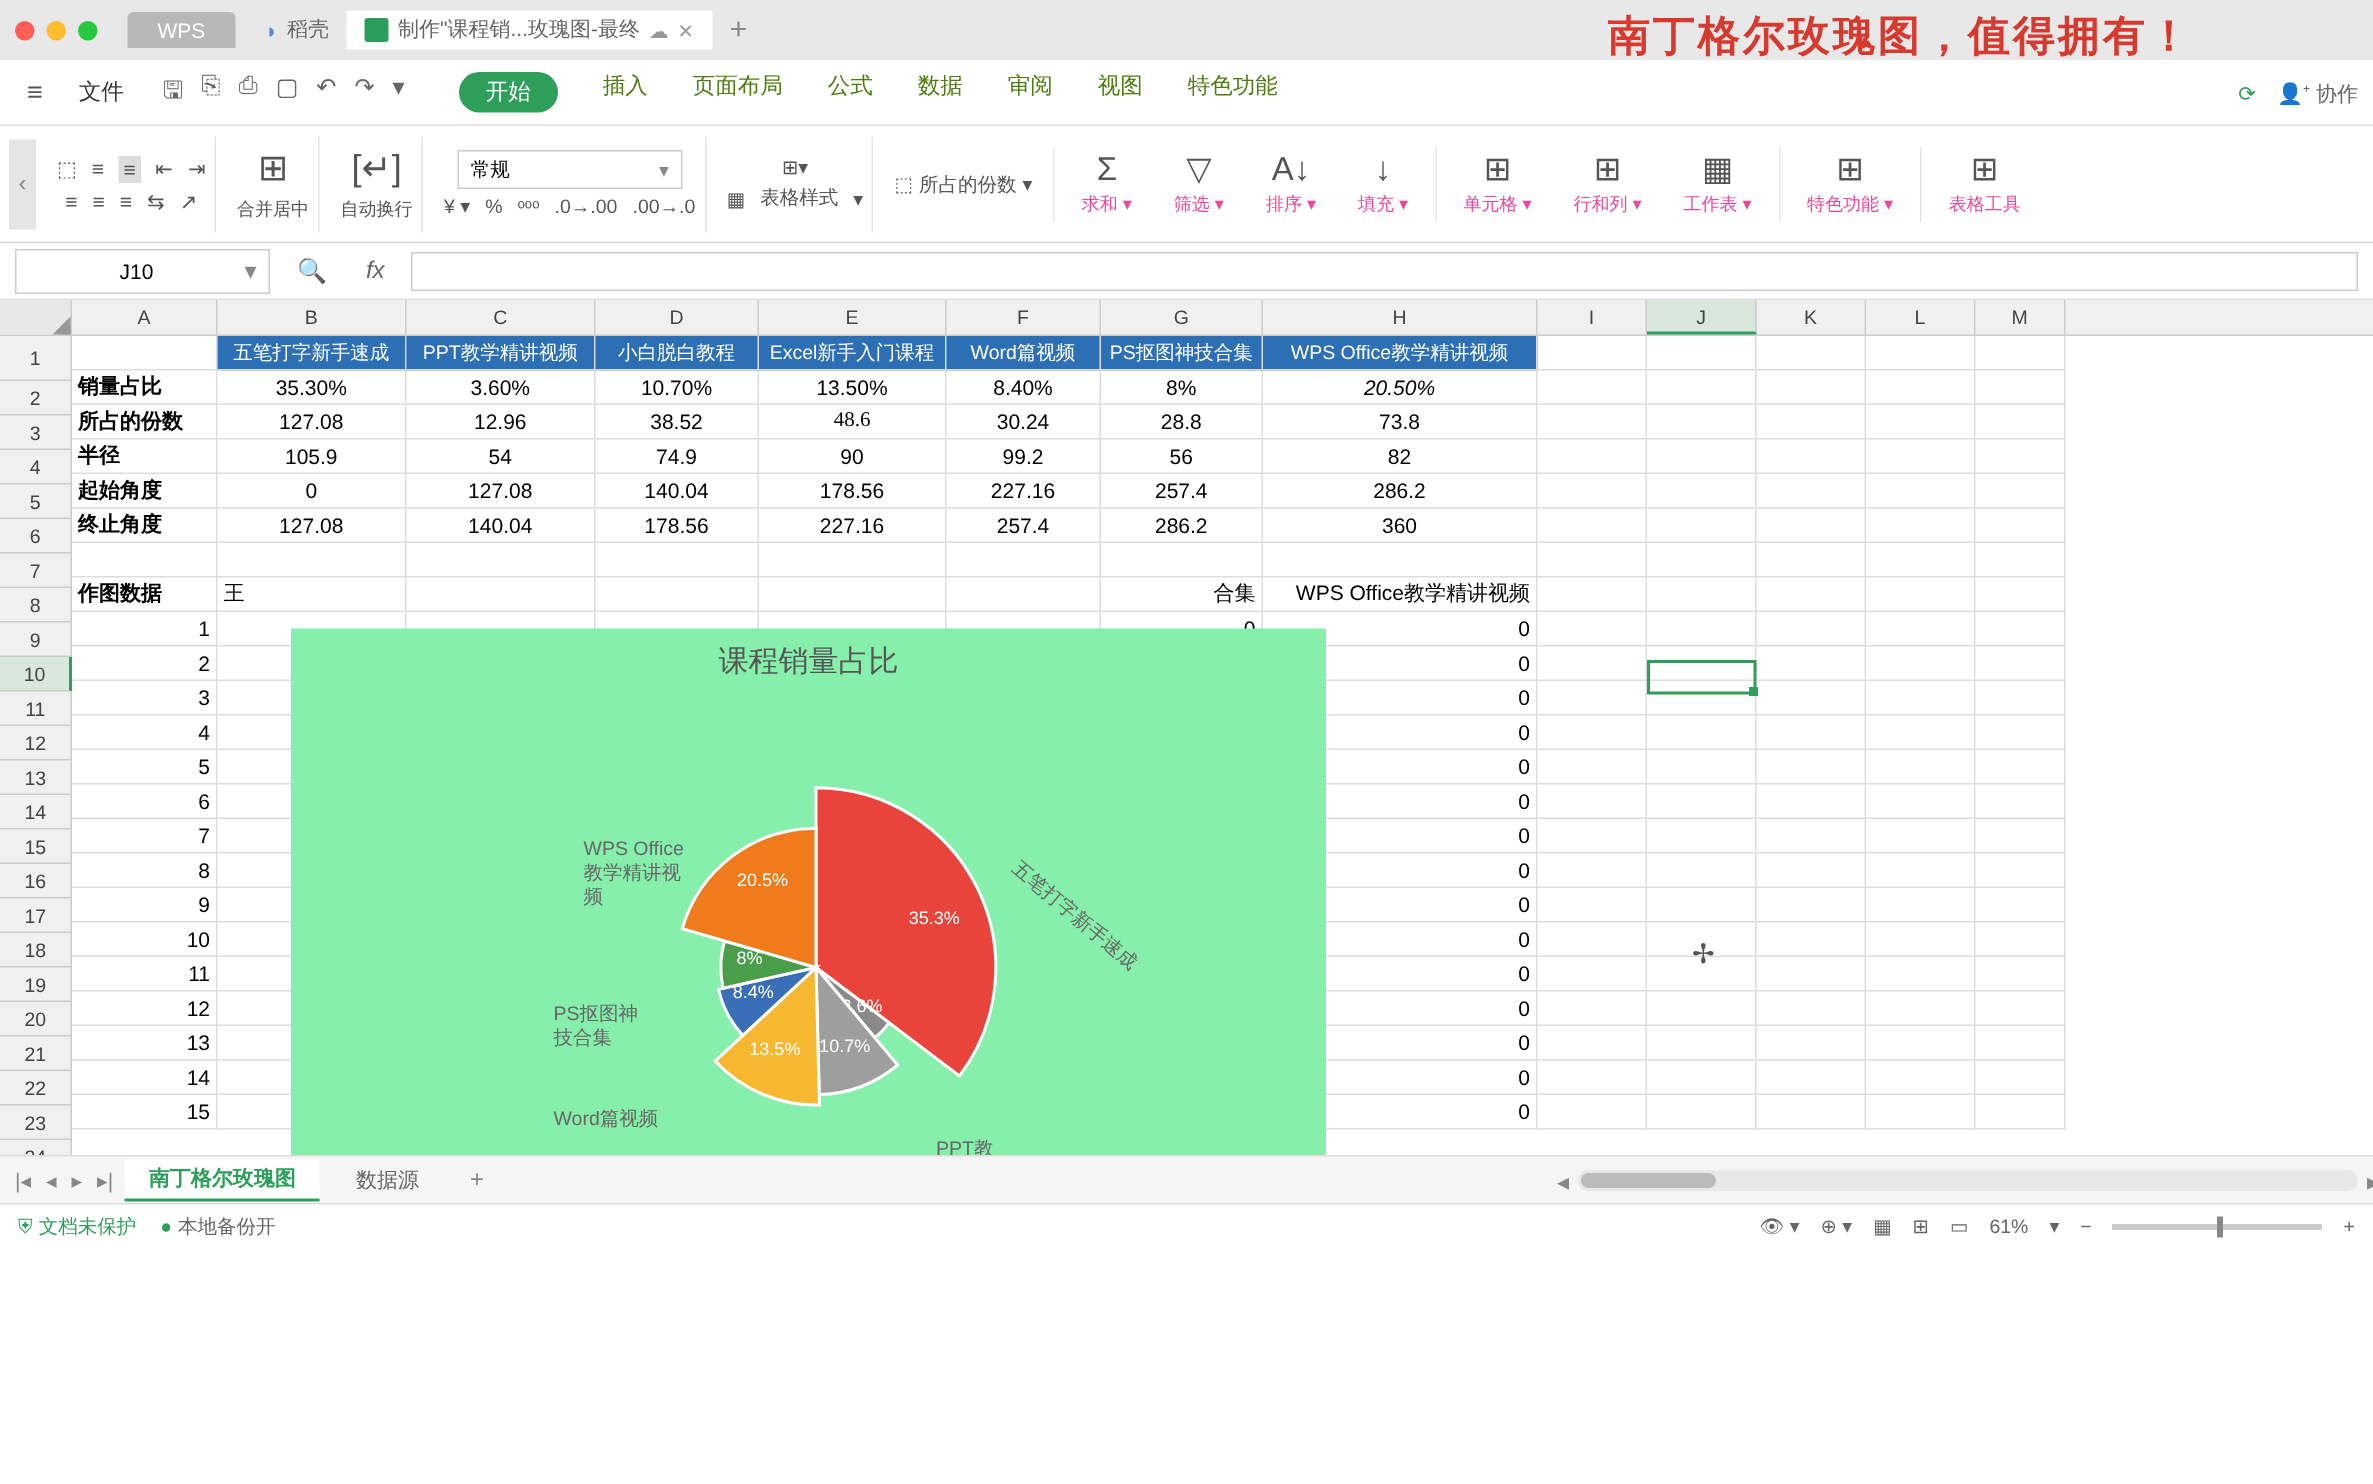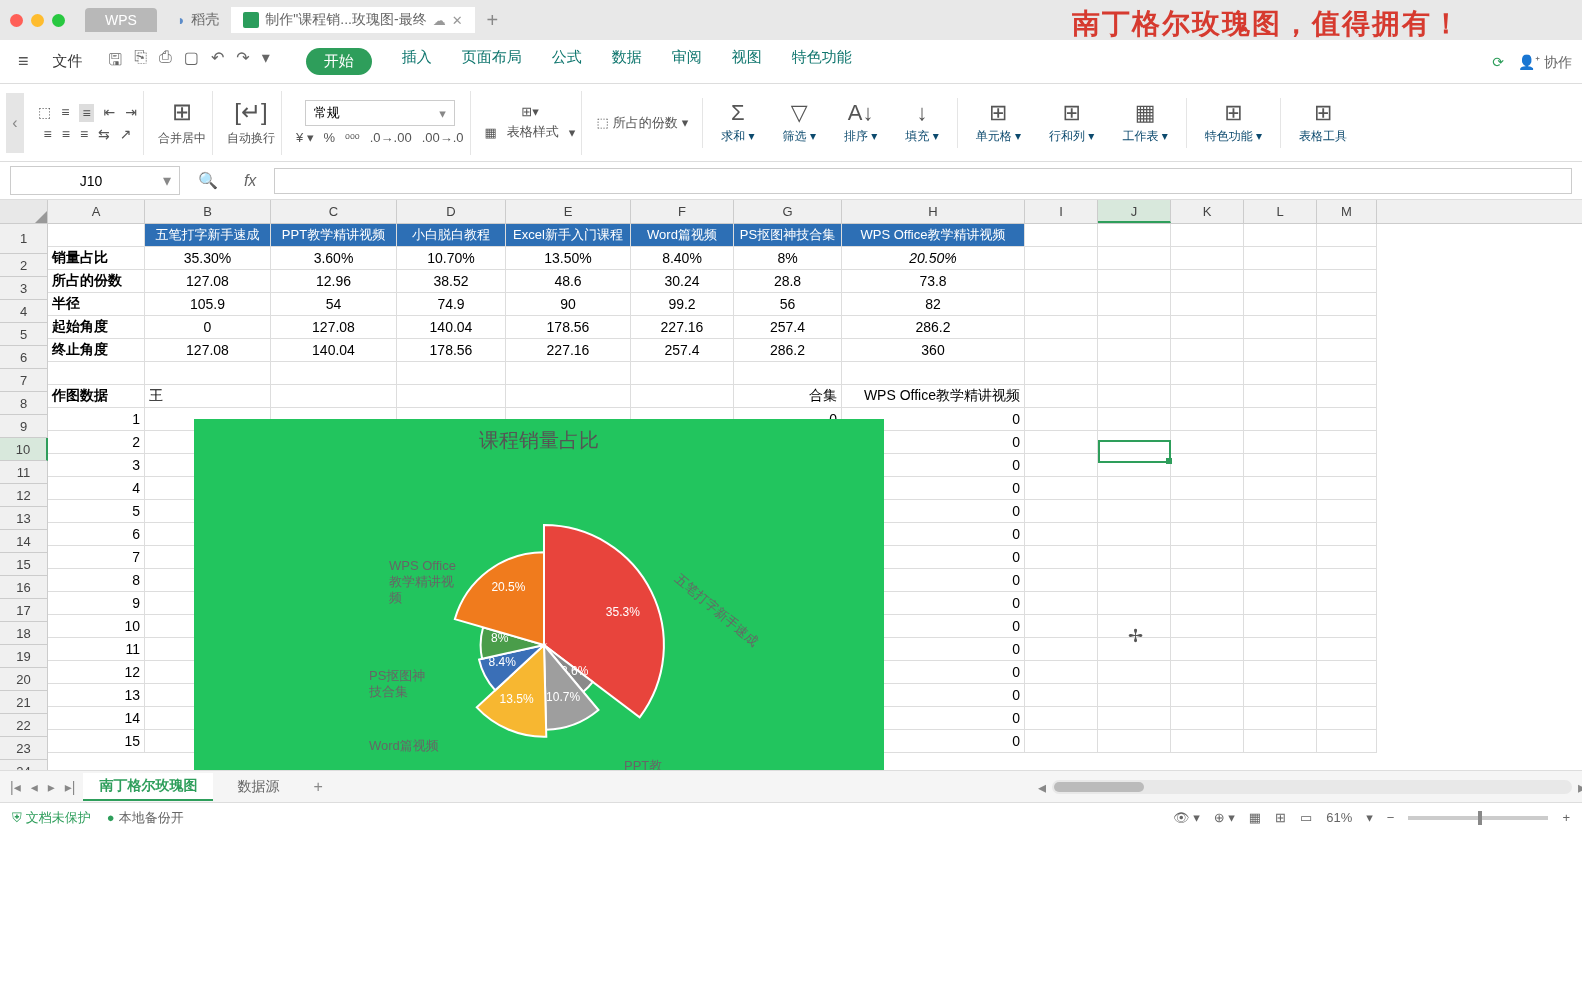--- a/index.html
+++ b/index.html
@@ -18,38 +18,38 @@
 .plus-tab { color: #888; font-size: 20px; padding: 0 12px; }
 .overlay-text { position: absolute; right: 120px; top: 5px; color: #d63a2f; font-size: 28px; font-weight: 600; letter-spacing: 2px; }
 
 
 .menubar { height: 44px; display: flex; align-items: center; border-bottom: 1px solid #ddd; padding: 0 10px; gap: 6px; }
 .menu-ham { font-size: 18px; color: #555; padding: 0 8px; }
 .menu-file { font-size: 15px; color: #333; padding: 0 10px; }
 .qa-icons { display: flex; gap: 12px; padding: 0 10px; }
 .qa-icons span { color: #666; font-size: 16px; cursor: pointer; }
 .menu-tabs { display: flex; gap: 30px; margin-left: 20px; }
-.menu-tab { font-size: 15px; color: #0f766e; cursor: pointer; }
+.menu-tab { font-size: 15px; color: #4d7c0f; cursor: pointer; }
 .menu-tab.active { background: #2e9e5b; color: #fff; padding: 4px 18px; border-radius: 14px; }
 .menu-right { margin-left: auto; display: flex; align-items: center; gap: 14px; color: #666; font-size: 14px; }
 
 
 .ribbon { height: 78px; display: flex; align-items: center; border-bottom: 1px solid #ddd; padding: 0 6px; gap: 8px; }
 .rib-sec { display: flex; flex-direction: column; align-items: center; gap: 4px; padding: 0 6px; border-right: 1px solid #e5e5e5; height: 64px; justify-content: center; }
 .rib-sec.no-border { border-right: none; }
 .rib-icons-row { display: flex; gap: 10px; }
 .rib-icons-row span { color: #555; font-size: 14px; }
 .rib-label { font-size: 12px; color: #555; }
 .rib-big { font-size: 24px; color: #555; }
 .rib-dropdown { display: flex; gap: 6px; align-items: center; background: #fff; border: 1px solid #ccc; padding: 3px 8px; font-size: 13px; width: 150px; }
 .rib-dropdown .arr { margin-left: auto; color: #888; }
 .rib-hz { display: flex; gap: 10px; align-items: center; font-size: 13px; color: #555; }
 .rib-btn { display: flex; flex-direction: column; align-items: center; gap: 2px; padding: 0 10px; cursor: pointer; }
 .rib-btn-ic { font-size: 22px; color: #555; }
-.rib-btn-lbl { font-size: 12px; color: #0c4a6e; white-space: nowrap; }
+.rib-btn-lbl { font-size: 12px; color: #ec4899; white-space: nowrap; }
 
 
 .fxbar { height: 38px; display: flex; align-items: center; border-bottom: 1px solid #ddd; padding: 0 10px; gap: 10px; }
 .namebox { width: 170px; border: 1px solid #ccc; padding: 4px 8px; display: flex; }
 .namebox input { border: none; width: 100%; text-align: center; font-size: 14px; outline: none; }
 .namebox .dd { color: #888; }
 .fx-ic { color: #666; padding: 0 8px; }
 .fxinput { flex: 1; border: 1px solid #ccc; padding: 4px 8px; height: 26px; }
 
 
@@ -70,21 +70,21 @@
 .cell { border-right: 1px solid #ddd; border-bottom: 1px solid #ddd; font-size: 14px; padding: 0 4px; display: flex; align-items: center; overflow: hidden; white-space: nowrap; }
 .cell.c { justify-content: center; }
 .cell.r { justify-content: flex-end; }
 .cell.hdr-blue { background: #2d6fb5; color: #fff; justify-content: center; font-size: 13px; }
 .cell.bold { font-weight: 600; }
 .cell.title { font-size: 20px; font-weight: 600; justify-content: center; }
 .active-cell { position: absolute; border: 2px solid #2e9e5b; pointer-events: none; }
 .fill-handle { position: absolute; width: 6px; height: 6px; background: #2e9e5b; bottom: -3px; right: -3px; }
 
 
-.chart-box { position: absolute; left: 146px; top: 195px; width: 690px; height: 380px; background: #22c55e; }
+.chart-box { position: absolute; left: 146px; top: 195px; width: 690px; height: 380px; background: #86efac; }
 .chart-title { text-align: center; font-size: 20px; color: #555; padding: 8px 0 16px; }
 .chart-svg { display: block; margin: 0 auto; }
 
 
 .sheettabs { height: 32px; display: flex; align-items: center; border-top: 1px solid #ddd; background: #f5f5f5; padding: 0 10px; gap: 8px; }
 .nav-btns { display: flex; gap: 10px; color: #888; }
 .nav-btns span { cursor: pointer; font-size: 14px; }
 .stab { padding: 4px 16px; font-size: 14px; cursor: pointer; color: #666; }
 .stab.active { color: #2e9e5b; font-weight: 600; border-bottom: 2px solid #2e9e5b; background: #fff; }
 .stab-add { color: #888; font-size: 16px; padding: 0 10px; }
@@ -334,21 +334,21 @@
           <div class="cell cJ" style="width: 73px;"></div>
           <div class="cell cK" style="width: 73px;"></div>
           <div class="cell cL" style="width: 73px;"></div>
           <div class="cell cM" style="width: 60px;"></div>
         </div>
         <div class="row">
           <div class="cell bold" style="width: 97px;">所占的份数</div>
           <div class="cell c" style="width: 126px;">127.08</div>
           <div class="cell c" style="width: 126px;">12.96</div>
           <div class="cell c" style="width: 109px;">38.52</div>
-          <div class="cell c" style="width: 125px;">48.6</div>
+          <div class="cell c" style="width: 125px; font-family: Liberation Serif, serif;">48.6</div>
           <div class="cell c" style="width: 103px;">30.24</div>
           <div class="cell c" style="width: 108px;">28.8</div>
           <div class="cell c" style="width: 183px;">73.8</div>
           <div class="cell cI" style="width: 73px;"></div>
           <div class="cell cJ" style="width: 73px;"></div>
           <div class="cell cK" style="width: 73px;"></div>
           <div class="cell cL" style="width: 73px;"></div>
           <div class="cell cM" style="width: 60px;"></div>
         </div>
         <div class="row">

